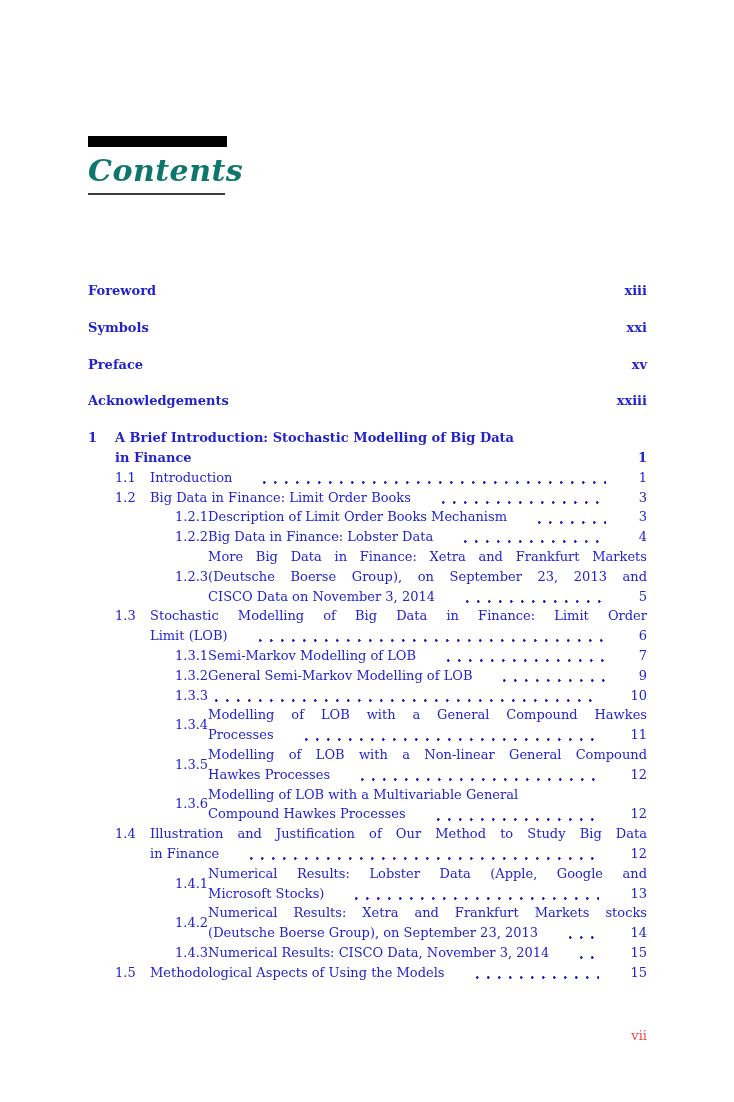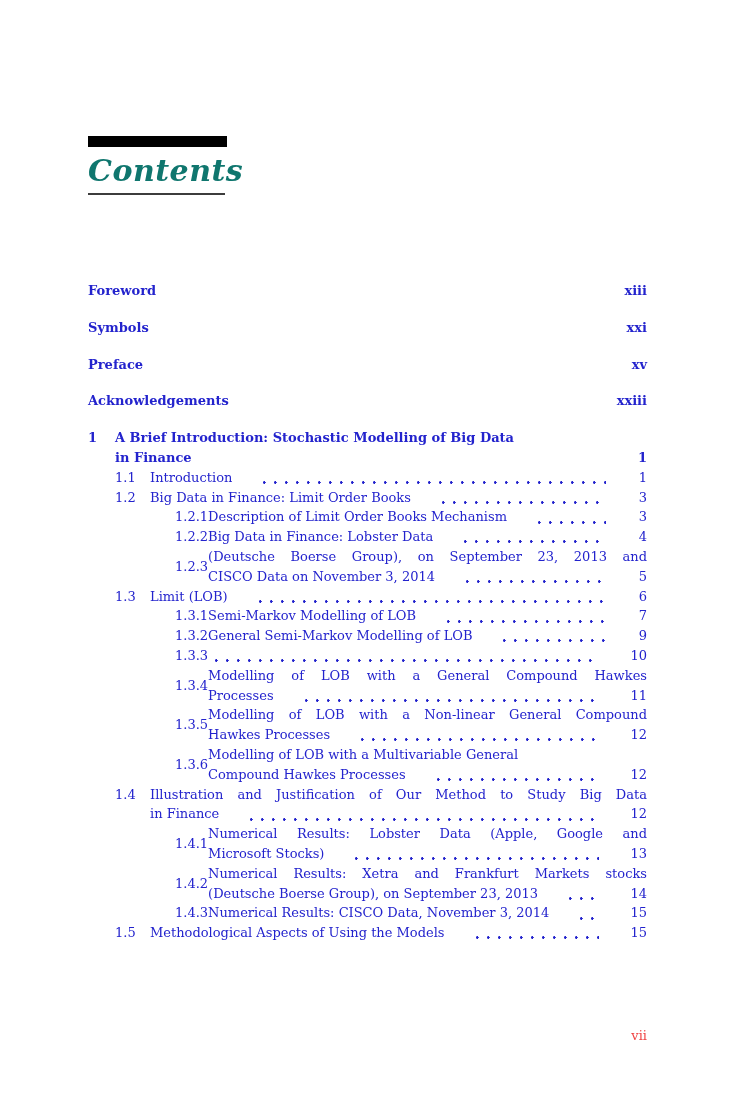--- a/index.html
+++ b/index.html
@@ -164,31 +164,33 @@
             <div class="lastline">
               <span class="txt">Big Data in Finance: Lobster Data</span>
               <span class="dots"></span>
               <span class="pg">4</span>
             </div>
           </span>
         </div>
         <div class="entry level-2">
           <span class="num">1.2.3</span>
           <span class="body">
+            <div class="line justify">More Big Data in Finance: Xetra and Frankfurt Markets</div>
             <div class="line justify">(Deutsche Boerse Group), on September 23, 2013 and</div>
             <div class="lastline">
               <span class="txt">CISCO Data on November 3, 2014</span>
               <span class="dots"></span>
               <span class="pg">5</span>
             </div>
           </span>
         </div>
         <div class="entry level-1">
           <span class="num">1.3</span>
           <span class="body">
+            <div class="line justify">Stochastic Modelling of Big Data in Finance: Limit Order</div>
             <div class="lastline">
               <span class="txt">Limit (LOB)</span>
               <span class="dots"></span>
               <span class="pg">6</span>
             </div>
           </span>
         </div>
         <div class="entry level-2">
           <span class="num">1.3.1</span>
           <span class="body">

